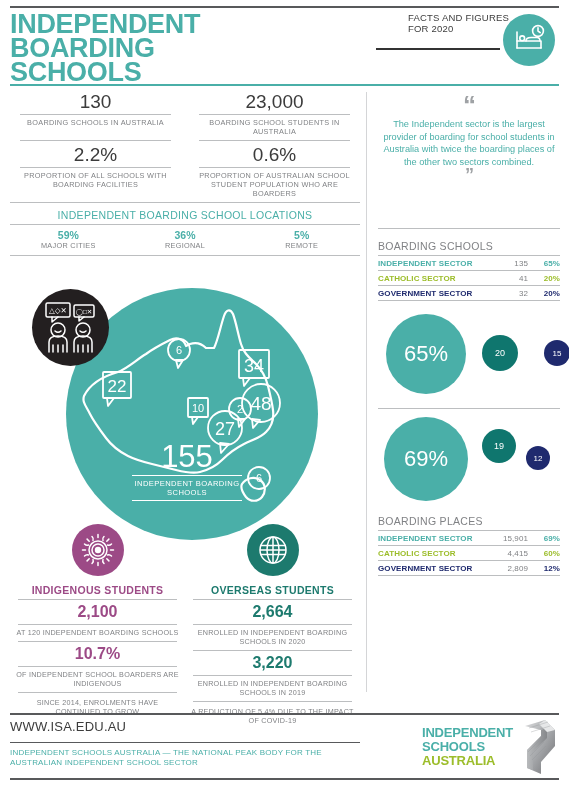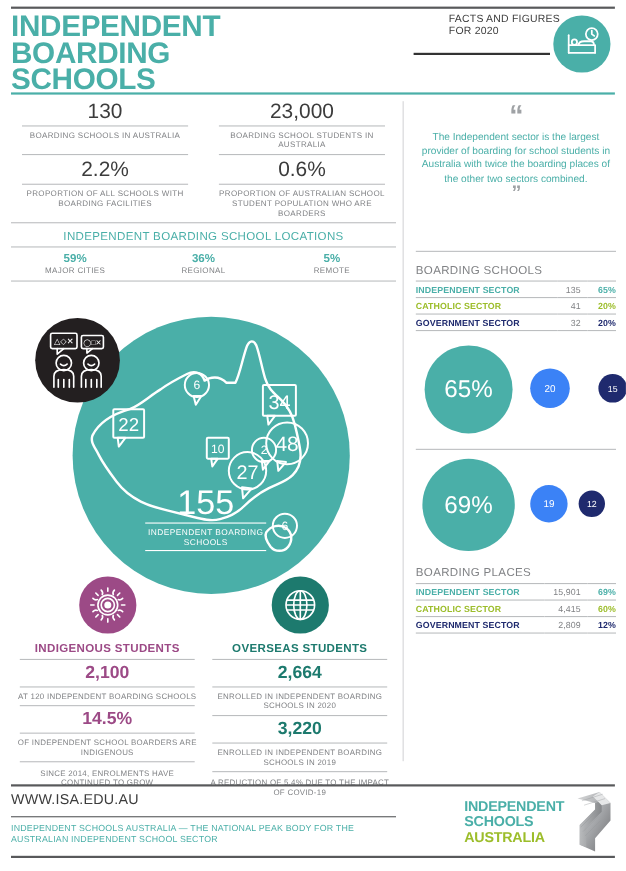--- a/index.html
+++ b/index.html
@@ -74,21 +74,21 @@
   .tbl tr:last-child td{border-bottom:1px solid #bcbec0;}
   .tbl td.num{text-align:right;color:#808285;padding-right:6px;}
   .tbl td.pct{text-align:right;font-weight:bold;width:26px;}
   .c-ind{color:#4aafa8;font-weight:bold;}
   .c-cat{color:#9cbd2a;font-weight:bold;}
   .c-gov{color:#1f2a6e;font-weight:bold;}
 
   .bubbles{position:absolute;left:378px;}
   .bub{position:absolute;border-radius:50%;display:flex;align-items:center;justify-content:center;color:#fff;}
   .bub.big{background:#4aafa8;font-size:22px;}
-  .bub.mid{background:#3b82f6;font-size:9px;}
+  .bub.mid{background:#0f766e;font-size:9px;}
   .bub.sml{background:#1f2a6e;font-size:8px;}
   .hdiv{position:absolute;left:378px;width:182px;height:1px;background:#bcbec0;}
 
   
   .mapcircle{
     position:absolute;left:66px;top:288px;width:252px;height:252px;border-radius:50%;
     background:#4aafa8;
   }
   .map-svg{position:absolute;left:66px;top:288px;width:252px;height:252px;}
   .map-label{
@@ -241,21 +241,21 @@
   <div class="bubbles" style="top:312px;height:90px;width:182px">
     <div class="bub big" style="left:8px;top:2px;width:80px;height:80px;">65%</div>
     <div class="bub mid" style="left:104px;top:23px;width:36px;height:36px;">20</div>
     <div class="bub sml" style="left:166px;top:28px;width:26px;height:26px;">15</div>
   </div>
 
   <div class="hdiv" style="top:408px"></div>
 
   <div class="bubbles" style="top:415px;height:92px;width:182px">
     <div class="bub big" style="left:6px;top:2px;width:84px;height:84px;">69%</div>
-    <div class="bub mid" style="left:104px;top:26px;width:34px;height:34px;">19</div>
+    <div class="bub mid" style="left:104px;top:14px;width:34px;height:34px;">19</div>
     <div class="bub sml" style="left:148px;top:31px;width:24px;height:24px;">12</div>
   </div>
 
   <div class="tbl" style="top:515px">
     <div class="tbl-title">BOARDING PLACES</div>
     <table>
       <tbody>
           <tr>
         <td class="c-ind">INDEPENDENT SECTOR</td>
         <td class="num">15,901</td>
@@ -382,21 +382,21 @@
                        M39.5 20 q-2 2 -4 1 M39.5 32 q-2 -2 -4 -1 M20 39.5 q2 -2 1 -4 M32 39.5 q-2 -2 -1 -4"></path>
             </g>
           </svg>
         </div>
         <div class="bot-title bt-ind">INDIGENOUS STUDENTS</div>
         <div class="cellrule"></div>
         <div class="bot-num bn-ind">2,100</div>
         <div class="cellrule"></div>
         <div class="bot-cap">AT 120 INDEPENDENT BOARDING SCHOOLS</div>
         <div class="cellrule"></div>
-        <div class="bot-num bn-ind">14.5%</div>
+        <div class="bot-num bn-ind">10.7%</div>
         <div class="cellrule"></div>
         <div class="bot-cap">OF INDEPENDENT SCHOOL BOARDERS ARE INDIGENOUS</div>
         <div class="cellrule"></div>
         <div class="bot-note">SINCE 2014, ENROLMENTS HAVE CONTINUED TO GROW</div>
       </div>
 
       <div class="botcell">
         <div class="icon-circle ic-ovs">
           <svg width="52" height="52" viewBox="0 0 52 52">
             <g fill="none" stroke="#fff" stroke-width="1.5">

